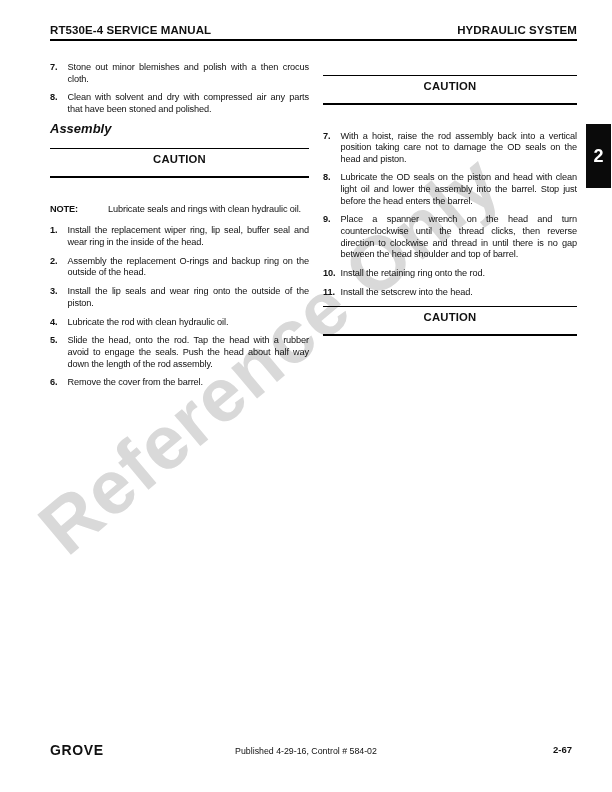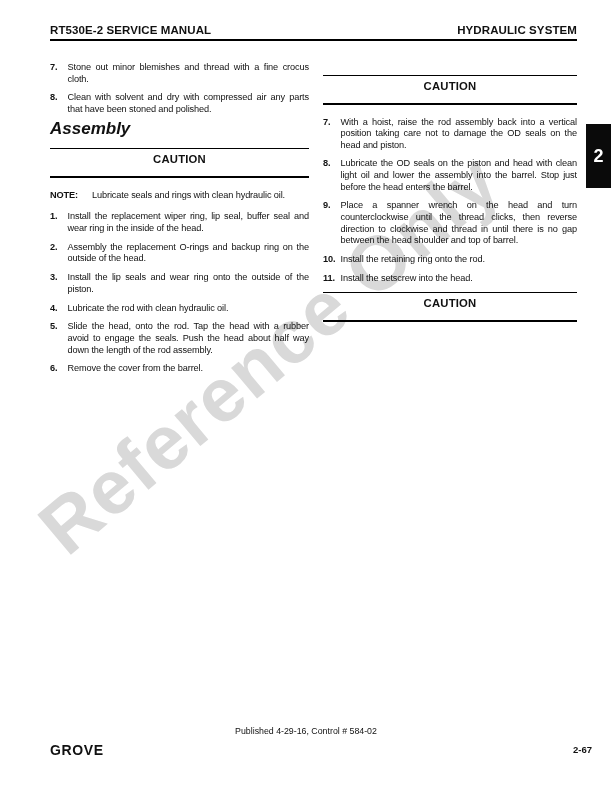--- a/index.html
+++ b/index.html
@@ -11,72 +11,72 @@
   .header { position:absolute; left:50px; right:35px; top:24px; z-index:2; }
   .header-row { display:flex; justify-content:space-between; font-weight:bold; font-size:11.5px; letter-spacing:0.1px; }
   .header-rule { border-bottom:2.2px solid #000; margin-top:3px; }
   
   .col { position:absolute; top:62px; font-size:9.2px; line-height:11.55px; letter-spacing:-0.12px; z-index:2; }
   .col-left  { left:50px;  width:259px; }
   .col-right { left:323px; width:254px; }
   .li { position:relative; padding-left:17.5px; margin-bottom:7.3px; }
   .li .num { position:absolute; left:0; top:0; font-weight:bold; }
   .li .txt { display:block; text-align:justify; }
-  .section-heading { font-style:italic; font-weight:bold; font-size:17px; margin:6px 0 0 0; letter-spacing:0; }
-  .caution { border-top:1.8px solid #000; border-bottom:2.3px solid #000; padding:5px 3px 7px 3px; margin-bottom:12px; }
+  .section-heading { font-style:italic; font-weight:bold; font-size:13px; margin:6px 0 0 0; letter-spacing:0; }
+  .caution { border-top:1.8px solid #000; border-bottom:2.3px solid #000; padding:5px 3px 7px 3px; margin-bottom:26px; }
   .caution-title { text-align:center; font-weight:bold; font-size:11.3px; letter-spacing:0.2px; margin-bottom:3px; }
   .caution-body { text-align:justify; }
   .mt14 { margin-top:14px; }
   .mt13 { margin-top:13px; }
   .mt8  { margin-top:8px; }
   .steps { margin-top:9px; }
   .note { margin:8px 0 10px 0; }
-  .note-label { font-weight:bold; display:inline-block; width:42px; }
+  .note-label { font-weight:bold; display:inline-block; width:58px; }
   
   .watermark {
     position:absolute; left:78px; top:484px; z-index:1;
     font-size:76px; font-weight:bold; letter-spacing:1px; white-space:nowrap;
     color:#d9d9d9; transform:rotate(-40deg); transform-origin:left bottom;
   }
   
   .side-tab {
     position:absolute; left:586px; top:124px; width:25px; height:64px; z-index:3;
     background:#0a0a0a; color:#ffffff; display:flex; align-items:center; justify-content:center;
     font-size:18px; font-weight:bold;
   }
   
   .footer { position:absolute; left:0; right:0; top:0; height:656px; z-index:2; pointer-events:none; }
   .footer-brand  { position:absolute; left:50px; top:742px; font-size:14px; font-weight:bold; letter-spacing:0.6px; }
-  .footer-center { position:absolute; left:0; right:0; top:726px; text-align:center; font-size:8.8px; }
-  .footer-page   { position:absolute; right:20px; top:744px; font-size:9.5px; font-weight:bold; }
+  .footer-center { position:absolute; left:0; right:0; top:746px; text-align:center; font-size:8.8px; }
+  .footer-page   { position:absolute; right:40px; top:744px; font-size:9.5px; font-weight:bold; }
 </style>
 </head>
 <body>
 
 <div class="page">
 
   <div class="watermark">Reference Only</div>
 
   <div class="header">
     <div class="header-row">
-      <span>RT530E-2 SERVICE MANUAL</span>
+      <span>RT530E-4 SERVICE MANUAL</span>
       <span>HYDRAULIC SYSTEM</span>
     </div>
     <div class="header-rule"></div>
   </div>
 
   <div class="side-tab">
     <span>2</span>
   </div>
 
   <div class="col col-left">
 
     <div class="li">
       <span class="num">7.</span>
-      <span class="txt">Stone out minor blemishes and thread with a fine crocus cloth.</span>
+      <span class="txt">Stone out minor blemishes and polish with a then crocus cloth.</span>
     </div>
     <div class="li">
       <span class="num">8.</span>
       <span class="txt">Clean with solvent and dry with compressed air any parts that have been stoned and polished.</span>
     </div>
 
     <div class="section-heading">Assembly</div>
 
     <div class="caution mt14">
       <div class="caution-title">CAUTION</div>

